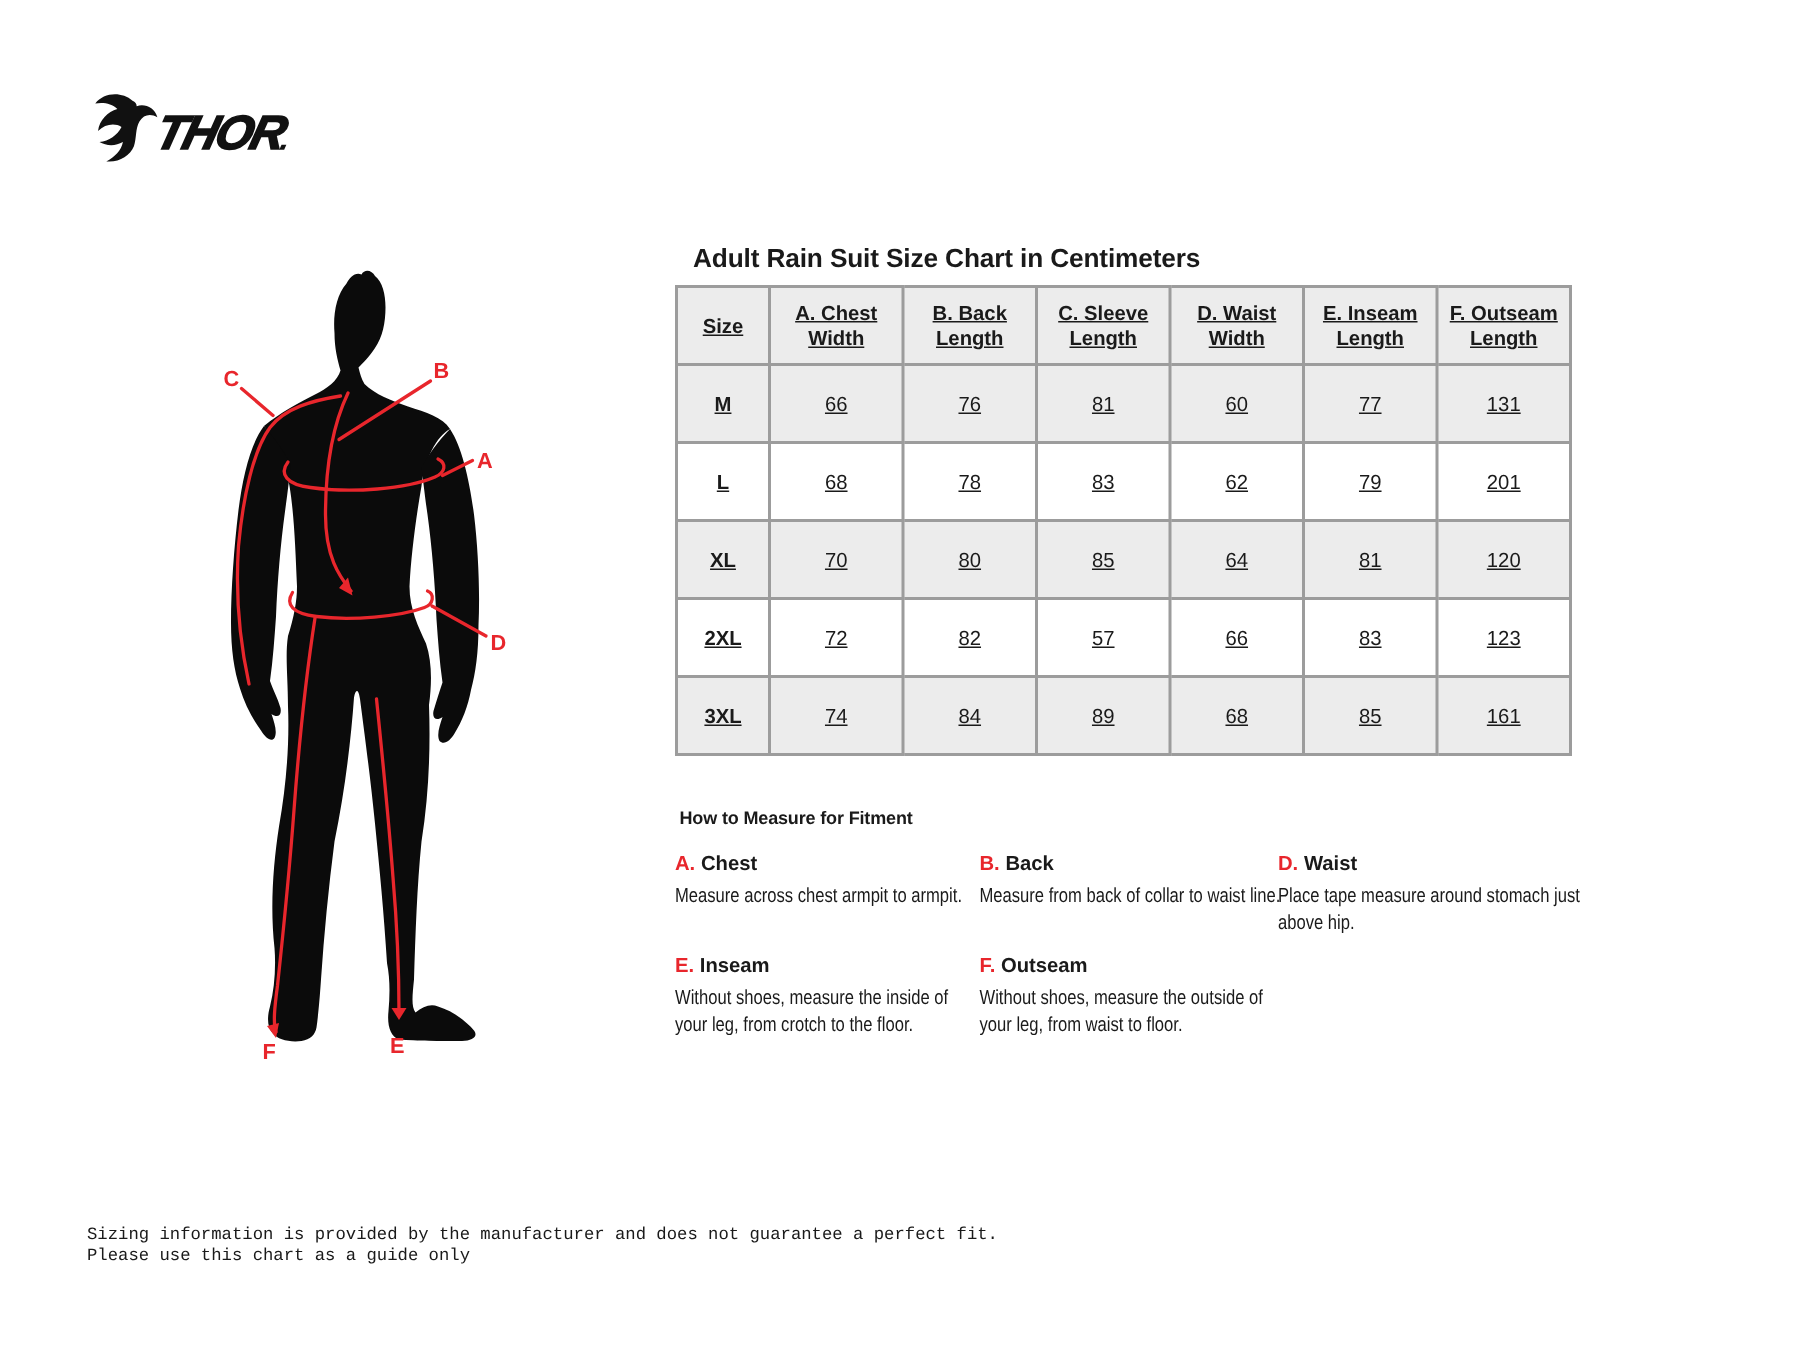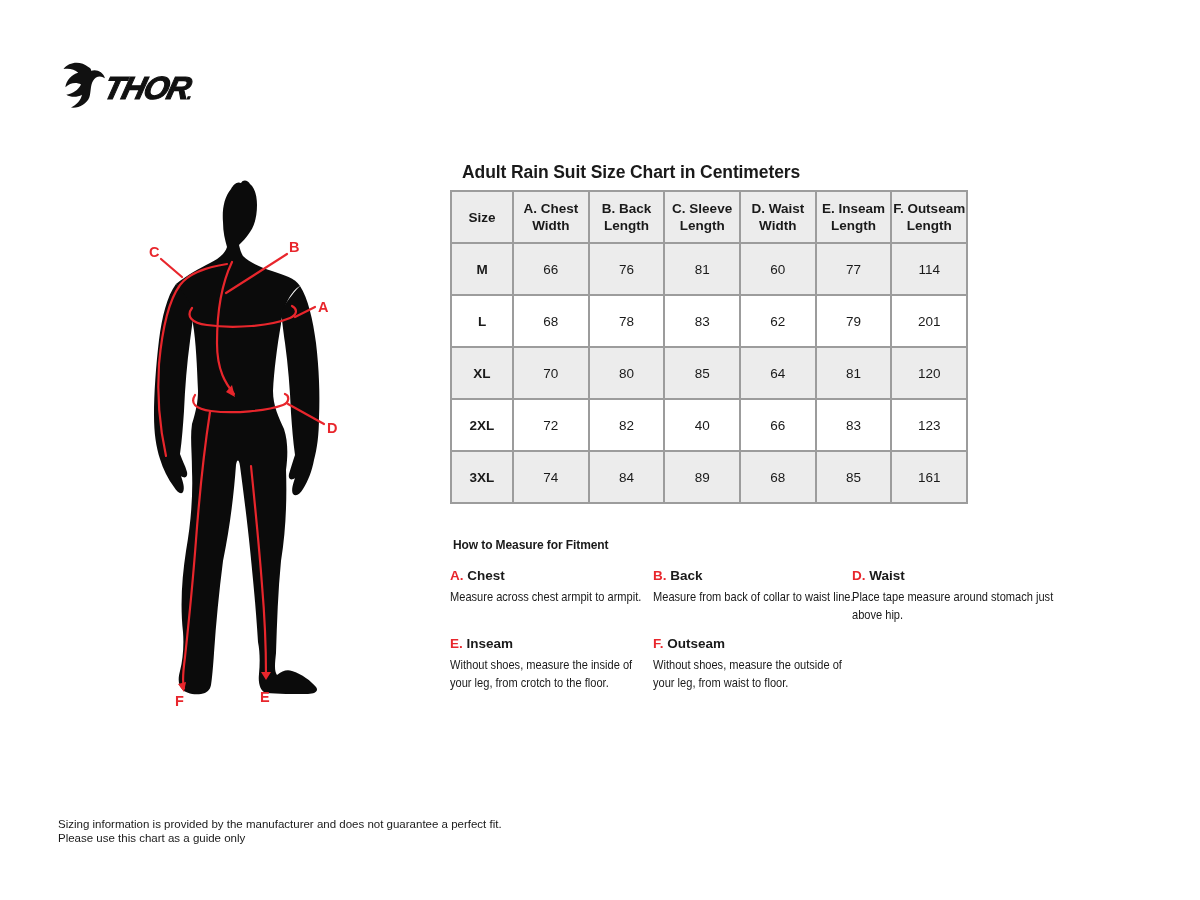--- a/index.html
+++ b/index.html
@@ -13,38 +13,38 @@
   .figure{position:absolute;left:130px;top:165px;}
   .fig-label{font-family:"Liberation Sans",sans-serif;font-size:14.5px;font-weight:bold;fill:#e8262c;}
   .red-line{stroke:#e8262c;stroke-width:2.2;fill:none;stroke-linecap:round;}
   .red-fill{fill:#e8262c;}
   .silhouette{fill:#0b0b0b;}
 
   
   .chart-title{position:absolute;left:449px;top:149px;margin:13px;font-size:17.5px;font-weight:bold;letter-spacing:-0.1px;}
 
   
-  .size-table{position:absolute;left:450px;top:190px;width:518px;border-collapse:collapse;table-layout:fixed;text-align:center;font-size:13.5px;}
+  .size-table{position:absolute;left:450px;top:190px;width:598px;border-collapse:collapse;table-layout:fixed;text-align:center;font-size:13.5px;text-decoration:underline;}
   .size-table th,.size-table td{border:2px solid #9c9c9c;height:50px;vertical-align:middle;line-height:17px;padding:0;}
   .size-table thead th{background:#ececec;font-weight:bold;}
   .size-table tbody tr:nth-child(odd) th,.size-table tbody tr:nth-child(odd) td{background:#ececec;}
   .size-table tbody tr:nth-child(even) th,.size-table tbody tr:nth-child(even) td{background:#ffffff;}
   .size-table tbody th{font-weight:bold;}
 
   
   .measure-title{position:absolute;left:449px;top:534px;margin:4px;font-size:12px;font-weight:bold;letter-spacing:-0.1px;}
   .measure-grid{position:absolute;left:450px;top:568px;display:grid;grid-template-columns:203px 199px 200px;row-gap:12px;}
   .m-label{font-size:13.5px;font-weight:bold;}
   .m-letter{color:#e8262c;}
   .m-desc{margin:5px 0 0;font-size:13.5px;line-height:18px;width:248px;transform:scaleX(0.82);transform-origin:0 0;}
   .m-desc.oneline{white-space:nowrap;}
 
   
   .disclaimer{position:absolute;left:58px;top:817px;font-size:11.5px;line-height:14px;color:#1a1a1a;}
-  .disclaimer p{margin:0;}
+  .disclaimer p{margin:0;font-family:Liberation Mono, monospace;}
 </style>
 </head>
 <body>
 
 <div class="page">
 
   <svg class="logo" width="190" height="64" viewBox="0 0 190 64">
     <g transform="translate(2,5) scale(0.92)">
       <path fill="#111" d="M33,11 C25,4 12,5 6,13 C12,12 18,13 22,17 C15,19 9,25 8,33 C13,28 20,27 25,30 C22,36 16,40 9,41 C14,44 21,44 26,41 C25,47 20,52 14,55 C23,56 31,51 34,44 C36,38 35,31 38,26 C41,21 46,20 51,23 C49,16 42,13 36,15 C36,13 35,12 33,11 Z"></path>
     </g>
@@ -140,21 +140,21 @@
       </tr>
     </thead>
     <tbody>
       <tr>
         <th>M</th>
         <td>66</td>
         <td>76</td>
         <td>81</td>
         <td>60</td>
         <td>77</td>
-        <td>114</td>
+        <td>131</td>
       </tr>
       <tr>
         <th>L</th>
         <td>68</td>
         <td>78</td>
         <td>83</td>
         <td>62</td>
         <td>79</td>
         <td>201</td>
       </tr>
@@ -164,21 +164,21 @@
         <td>80</td>
         <td>85</td>
         <td>64</td>
         <td>81</td>
         <td>120</td>
       </tr>
       <tr>
         <th>2XL</th>
         <td>72</td>
         <td>82</td>
-        <td>40</td>
+        <td>57</td>
         <td>66</td>
         <td>83</td>
         <td>123</td>
       </tr>
       <tr>
         <th>3XL</th>
         <td>74</td>
         <td>84</td>
         <td>89</td>
         <td>68</td>

